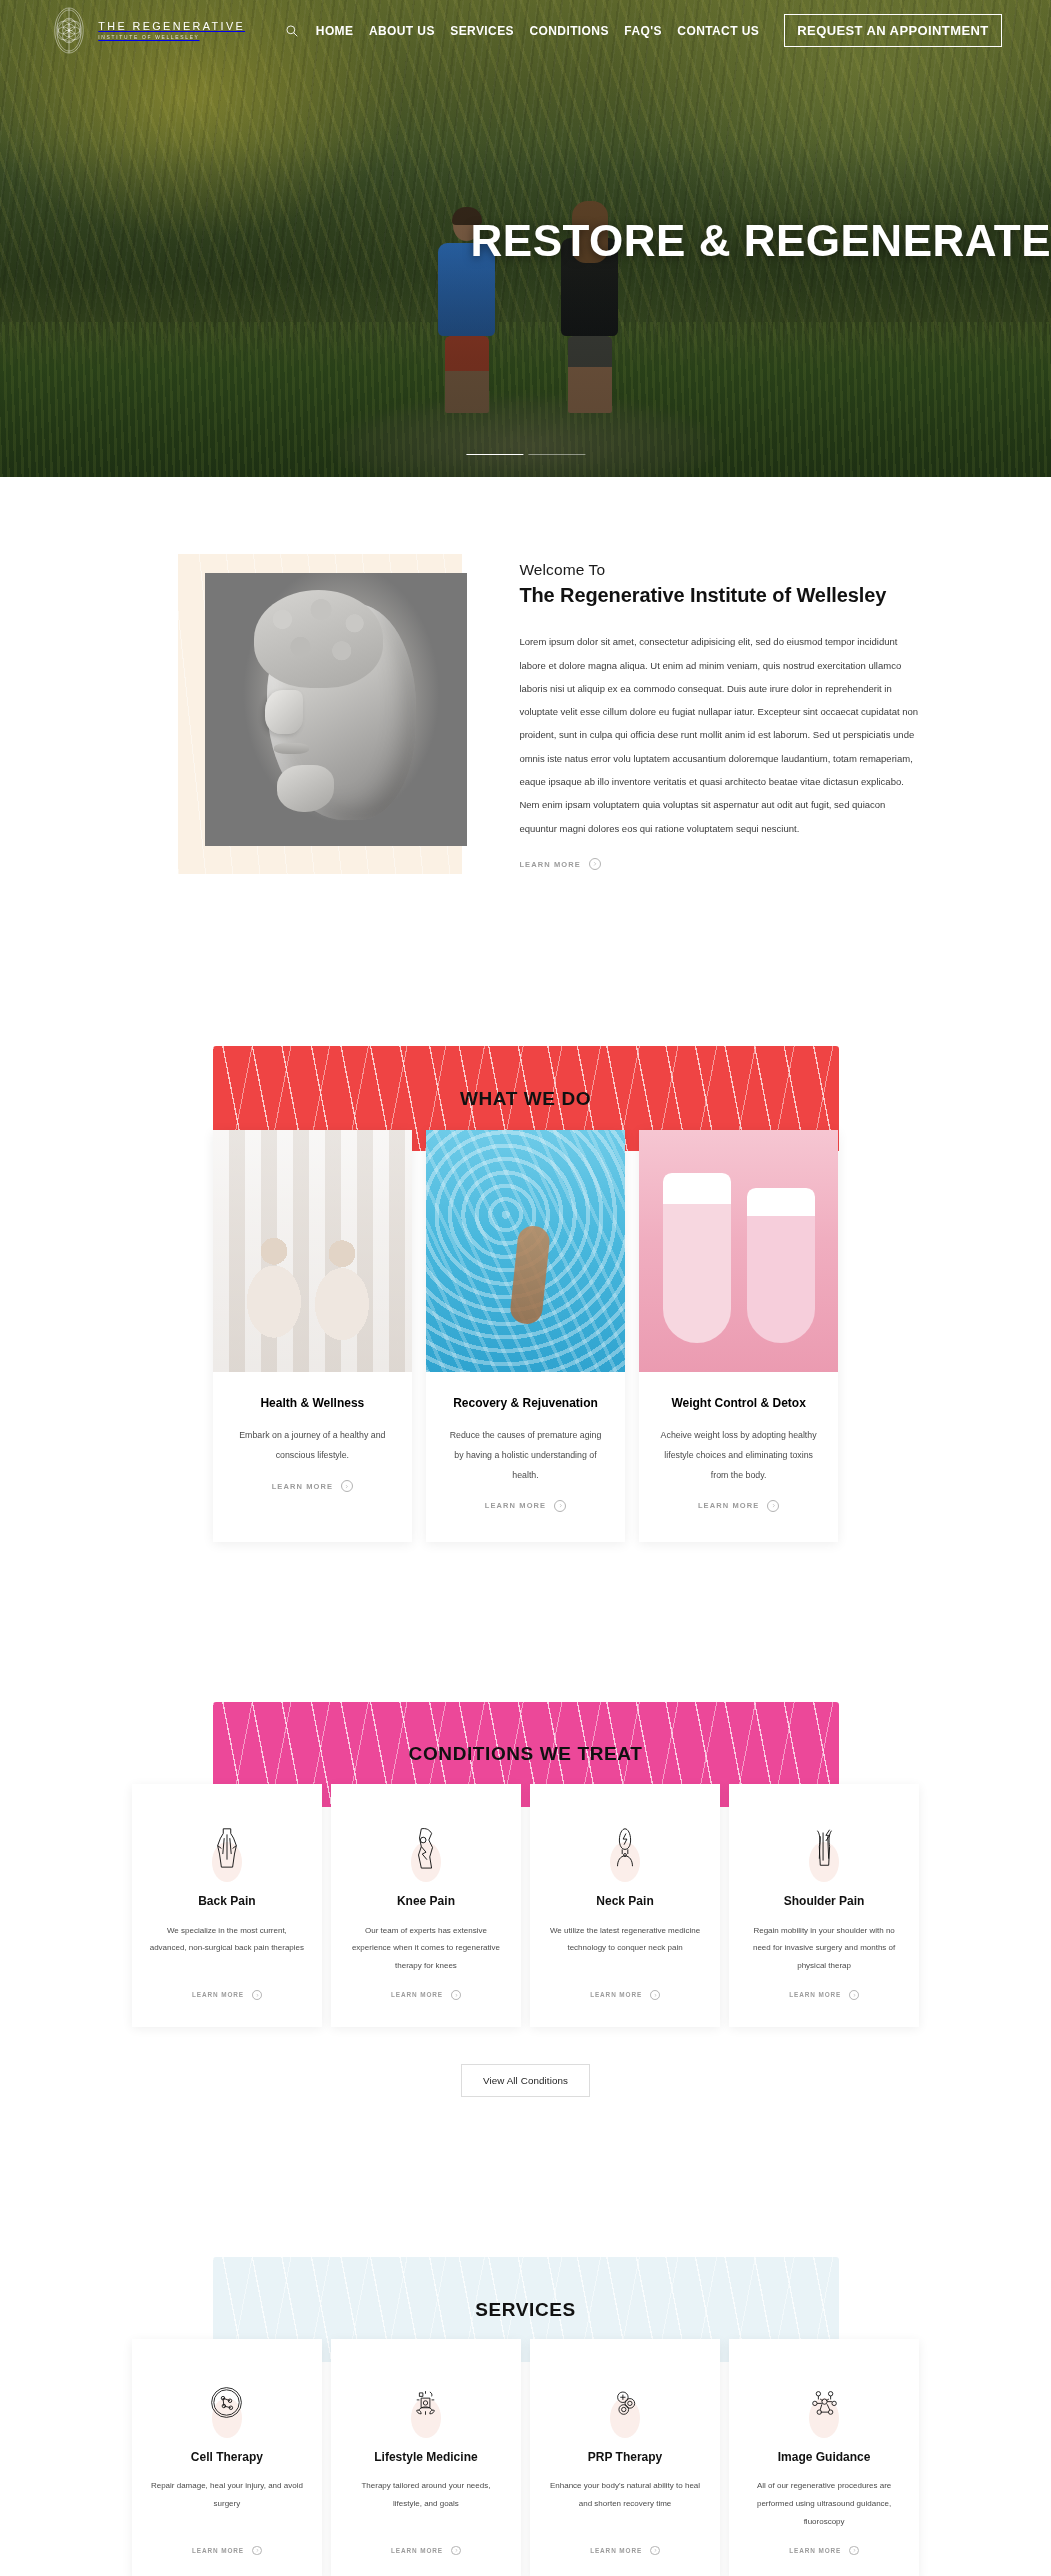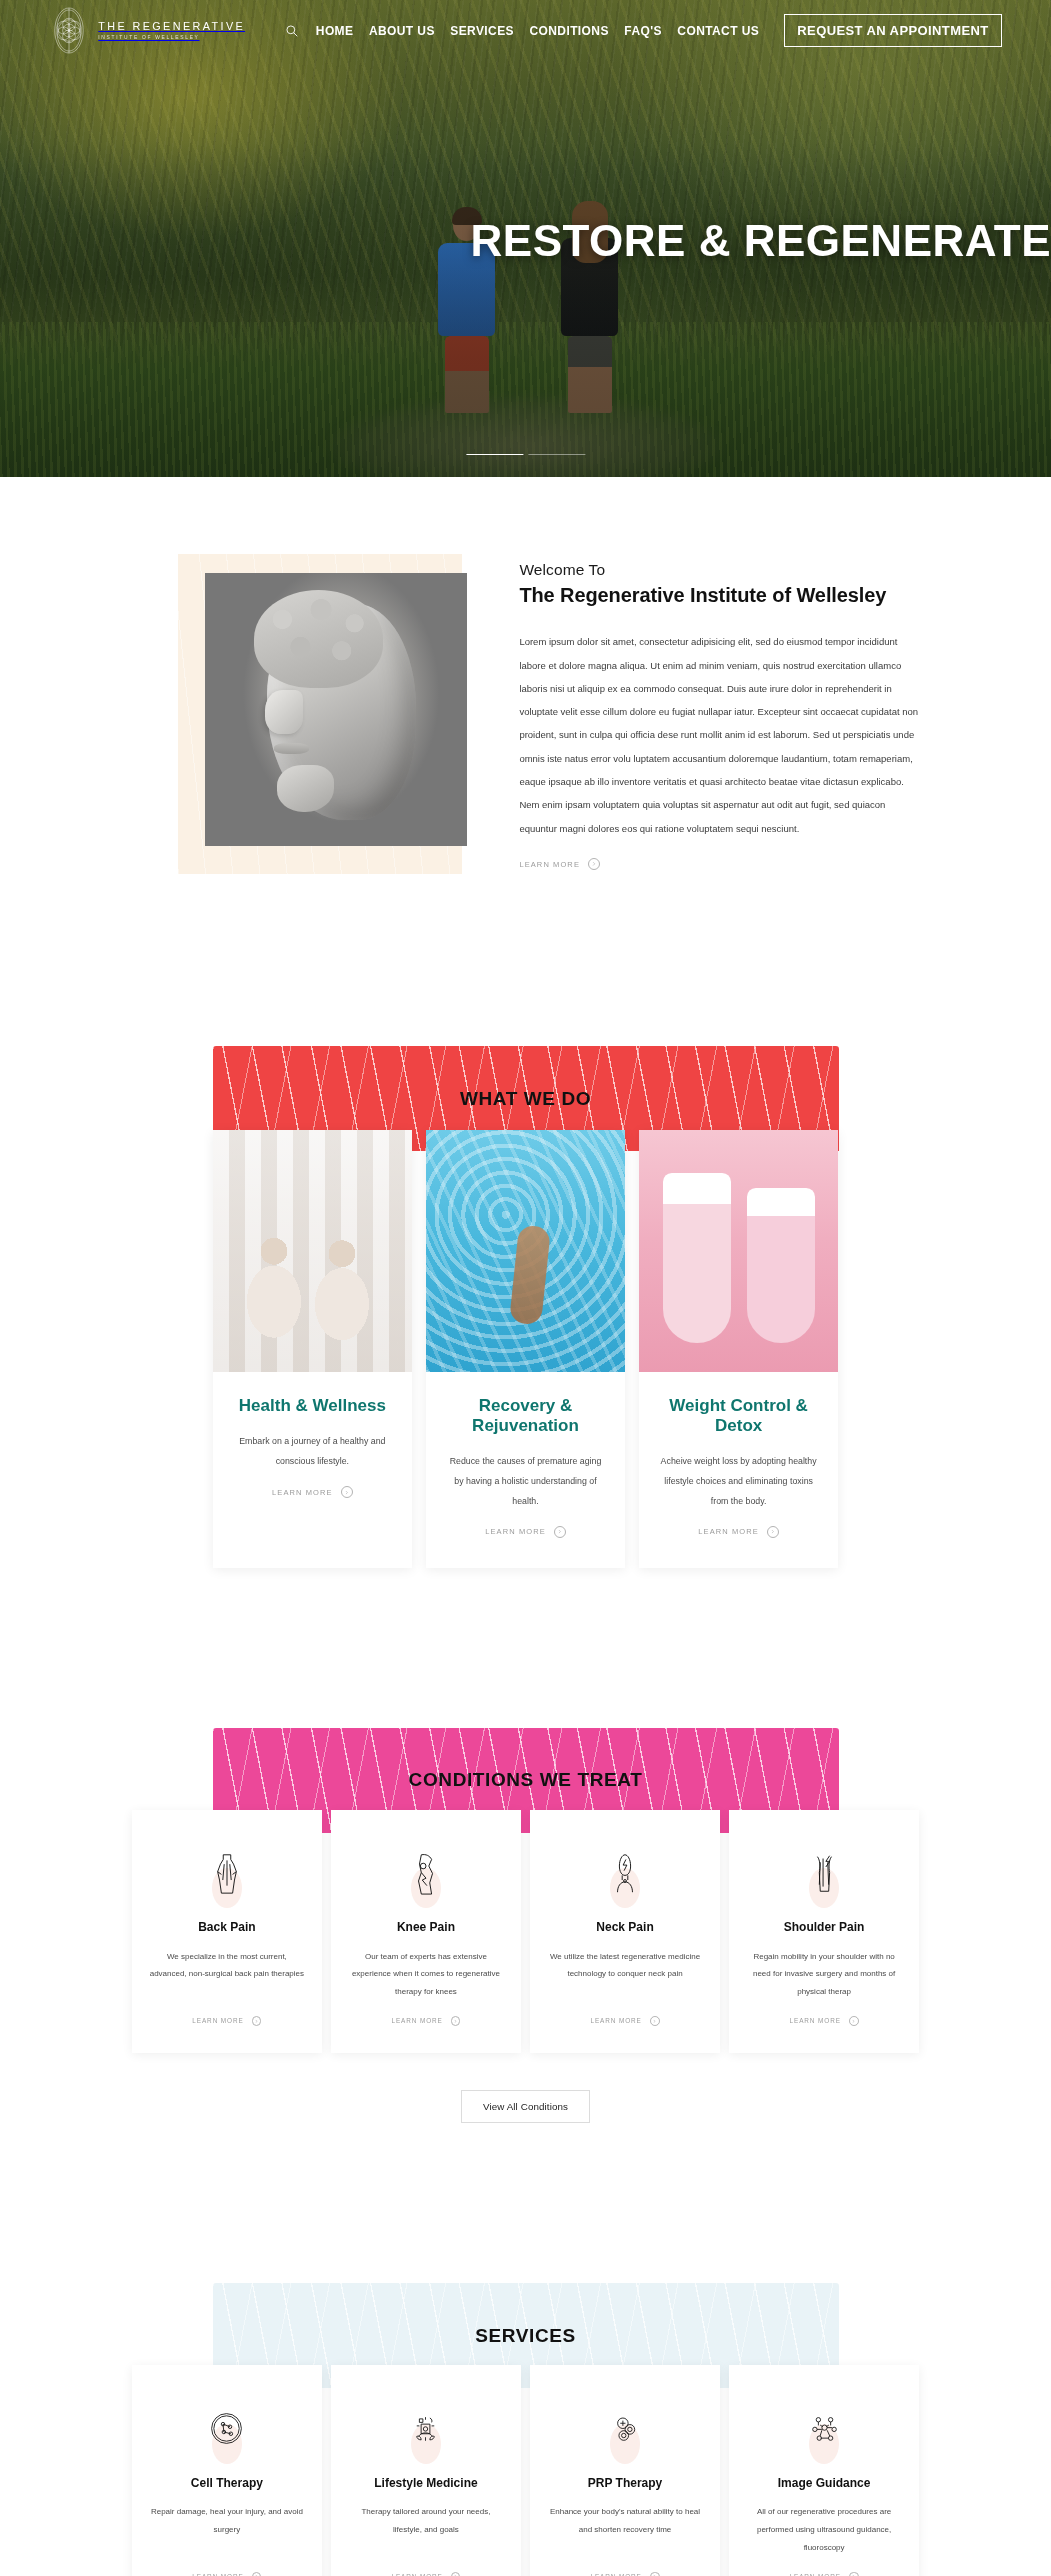--- a/index.html
+++ b/index.html
@@ -149,21 +149,21 @@
     position:absolute; left:72px; top:192px; width:57px; height:47px;
     background:linear-gradient(150deg,#dcdbd8,#a6a5a2); border-radius:44% 36% 50% 46%;
   }
   .welcome-col { flex:1 1 auto; padding-top:7.2px; padding-left:13.4px; }
   .welcome-eyebrow { font-size:15.5px; font-weight:400; color:#1a1a1a; letter-spacing:0.1px; }
   .welcome-h2 { font-size:20px; font-weight:800; color:#111; margin-top:5.2px; letter-spacing:-0.1px; }
   .welcome-body { margin-top:23px; font-size:9.5px; line-height:2.45; color:#3b3b3b; max-width:433px; }
   .learn-more {
     display:inline-flex; align-items:center; gap:8px; margin-top:18.5px;
     color:#9b9b9b; font-size:7.5px; letter-spacing:1.1px; text-transform:uppercase;
-    text-decoration:none; font-weight:400; cursor:pointer;
+    text-decoration:none; font-weight:700; cursor:pointer;
   }
   .lm-circle { width:12px; height:12px; border:0.7px solid #b3b3b3; border-radius:50%; display:inline-flex; align-items:center; justify-content:center; }
   .lm-circle svg { display:block; }
 
   
   .band { position:relative; }
   .band-head {
     position:relative; width:626px; margin:0 auto; height:105px;
     display:flex; align-items:center; justify-content:center; overflow:hidden;
     border-radius:3.1px 3.1px 0 0;
@@ -217,21 +217,21 @@
   .wwd-img.smoothie { background:linear-gradient(180deg,#f6c6d2 0%,#f0aec0 45%,#eb9bb1 100%); }
   .wwd-img.smoothie:before{
     content:""; position:absolute; left:12%; top:18%; width:34%; height:70%;
     background:linear-gradient(180deg,#fff 0 18%, #f7d7e0 18% 100%); border-radius:9.3px 9.3px 36px 36px;
   }
   .wwd-img.smoothie:after{
     content:""; position:absolute; right:12%; top:24%; width:34%; height:64%;
     background:linear-gradient(180deg,#fff 0 18%, #f6cedb 18% 100%); border-radius:9.3px 9.3px 36px 36px;
   }
   .wwd-body { padding:24px 20.6px 30px; text-align:center; }
-  .wwd-title { font-size:17px; font-weight:600; color:#0f766e; }
+  .wwd-title { font-size:12px; font-weight:600; color:#000000; }
   .wwd-text { margin-top:16.5px; font-size:8.8px; line-height:2.25; color:#4a4a4a; }
   .wwd-body .learn-more { margin-top:14.4px; }
 
   
   .cards4 { width:787px; margin:-23px auto 0; display:grid; grid-template-columns:repeat(4,1fr); gap:9.3px; position:relative; z-index:3; }
   .card4 {
     background:#fff; box-shadow:0 1.5px 10.3px rgba(0,0,0,.07);
     padding:34px 15.5px 27px; text-align:center; min-height:206px;
     display:flex; flex-direction:column; align-items:center;
   }

